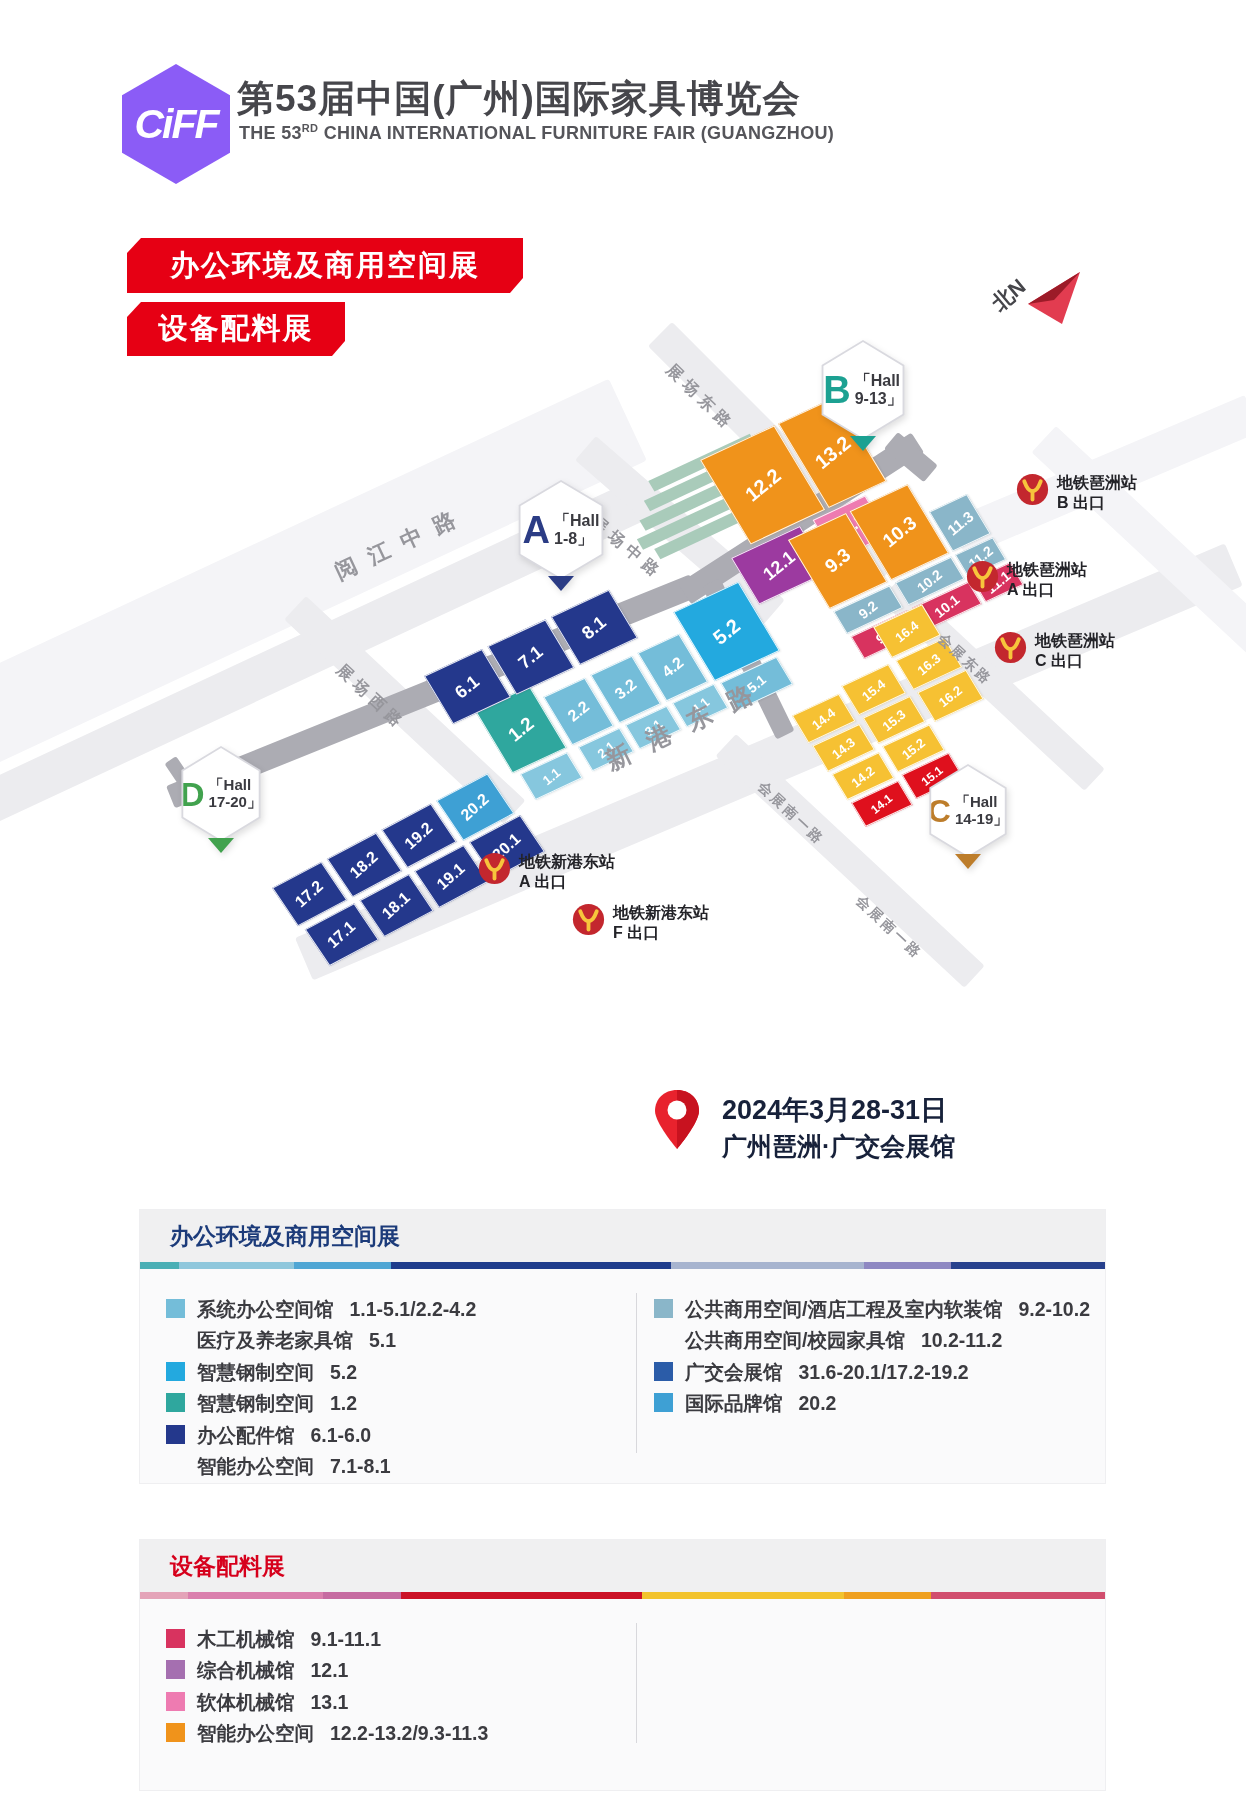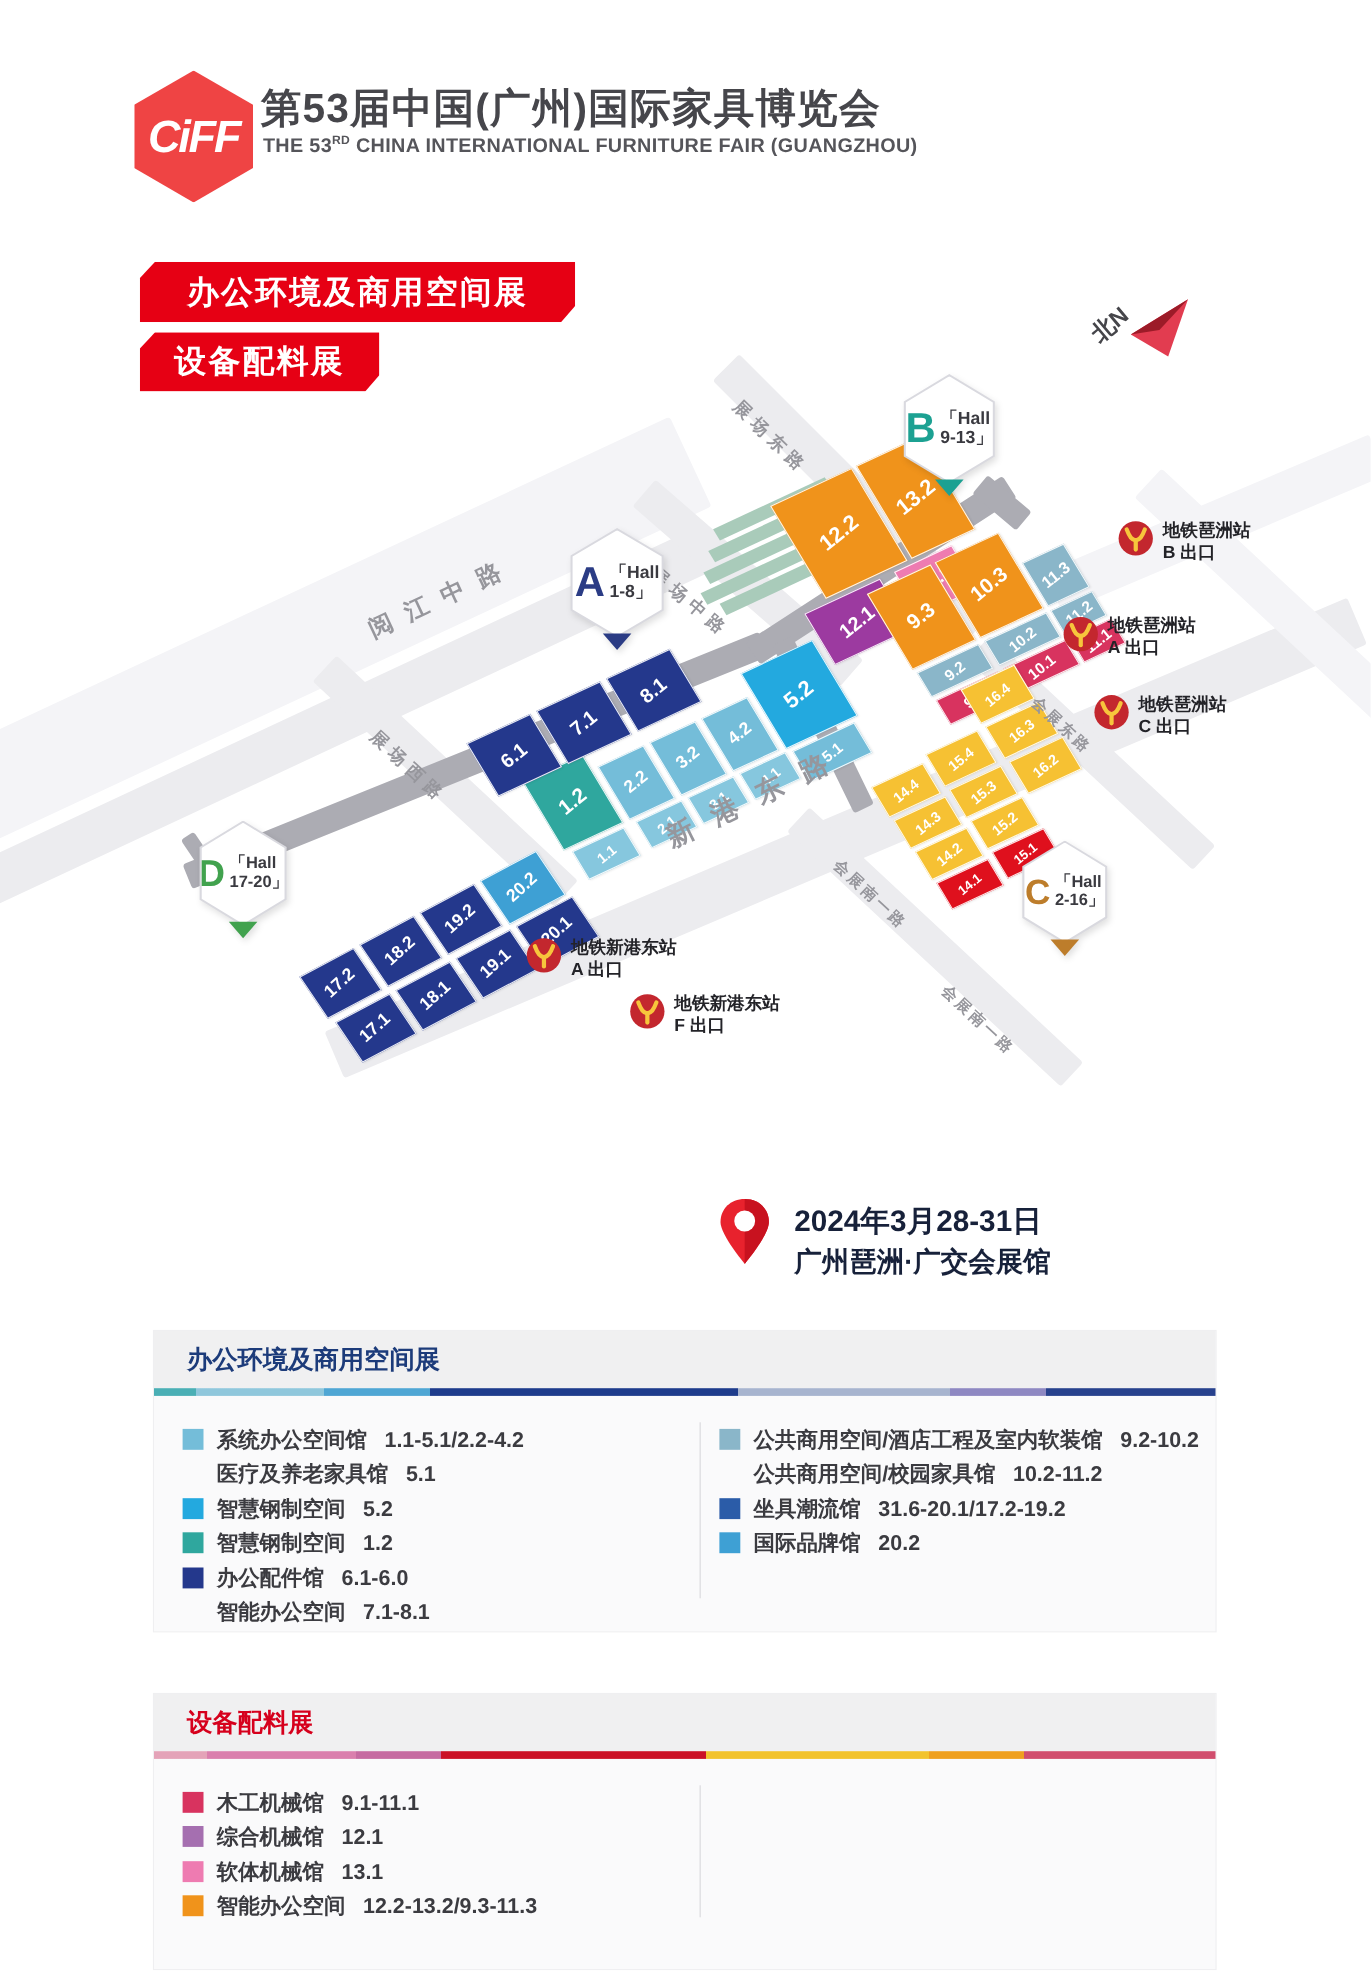--- a/index.html
+++ b/index.html
@@ -65,21 +65,21 @@
   .lrow .sq{width:19px;height:19px;margin-right:12px;flex:0 0 19px;margin-top:0;}
   .lrow .sq.none{visibility:hidden;}
   .lrow .lrange{margin-left:16px;}
   .ldiv{position:absolute;top:24px;width:1px;background:#D8D8DC;left:496px;}
   .c1 .ldiv{height:160px;}
   .c2 .ldiv{height:120px;}
 </style>
 </head>
 <body>
 
-<div class="logo-hex" style="background:#ef4444;">
+<div class="logo-hex" style="background:#8b5cf6;">
   <span>CiFF</span>
 </div>
 <div class="hd-title">第53届中国(广州)国际家具博览会</div>
 <div class="hd-sub"><span>THE 53</span><sup>RD</sup><span> CHINA INTERNATIONAL FURNITURE FAIR (GUANGZHOU)</span></div>
 
 <div class="banner b1" style="background:#E60014;">办公环境及商用空间展</div>
 <div class="banner b2" style="background:#E60014;">设备配料展</div>
 
 <div id="map" style="position:absolute;inset:0;">
     <div class="road" style="left: -80px; top: 700px; width: 760px; height: 90px; background: rgb(244, 244, 247); transform: rotate(-25deg);"></div>
@@ -280,21 +280,21 @@
         </div>
       </div>
       <div class="mk-tri" style="border-top: 15px solid rgb(28, 161, 146);"></div>
     </div>
     <div class="marker" style="left: 926px; top: 764px; width: 84px; height: 94px;">
       <div class="hex-o"></div>
       <div class="hex-i">
         <div class="mk-letter" style="color: rgb(189, 125, 43); font-size: 32px;">C</div>
         <div class="mk-txt" style="font-size: 15px;">
           <div>「Hall</div>
-          <div>2-16」</div>
+          <div>14-19」</div>
         </div>
       </div>
       <div class="mk-tri" style="border-top: 15px solid rgb(189, 125, 43);"></div>
     </div>
     <div class="marker" style="left: 178px; top: 746px; width: 86px; height: 96px;">
       <div class="hex-o"></div>
       <div class="hex-i">
         <div class="mk-letter" style="color: rgb(65, 162, 78); font-size: 34px;">D</div>
         <div class="mk-txt" style="font-size: 15px;">
           <div>「Hall</div>
@@ -416,21 +416,21 @@
           <span class="lname">公共商用空间/酒店工程及室内软装馆</span>
           <span class="lrange">9.2-10.2</span>
         </div>
         <div class="lrow">
           <span class="sq none"></span>
           <span class="lname">公共商用空间/校园家具馆</span>
           <span class="lrange">10.2-11.2</span>
         </div>
         <div class="lrow">
           <span class="sq" style="background: rgb(43, 92, 168);"></span>
-          <span class="lname">坐具潮流馆</span>
+          <span class="lname">广交会展馆</span>
           <span class="lrange">31.6-20.1/17.2-19.2</span>
         </div>
         <div class="lrow">
           <span class="sq" style="background: rgb(62, 160, 212);"></span>
           <span class="lname">国际品牌馆</span>
           <span class="lrange">20.2</span>
         </div>
       </div>
     <div class="ldiv"></div>
   </div>

